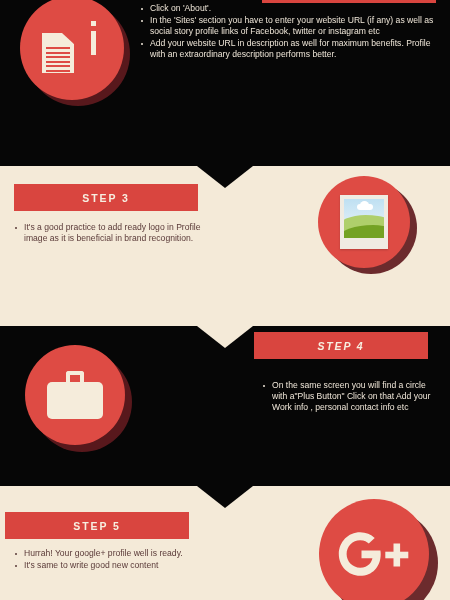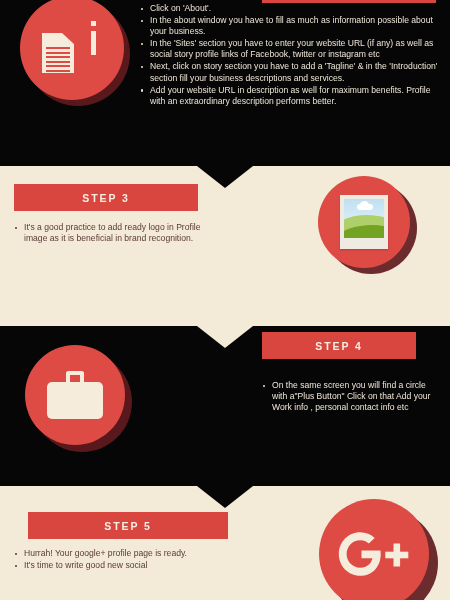--- a/index.html
+++ b/index.html
@@ -250,23 +250,21 @@
             <i></i>
         </div>
         <div class="i-dot"></div>
         <div class="i-stem"></div>
       </div>
     </div>
 
     <div class="bullets txt-light" style="left:140px;top:3px;width:300px;">
       <ul>
         <li>Click on 'About'.</li>
-        <li>In the about window you have to fill as much as information possible about your business.</li>
         <li>In the 'Sites' section you have to enter your website URL (if any) as well as social story profile links of Facebook, twitter or instagram etc</li>
-        <li>Next, click on story section you have to add a 'Tagline' &amp; in the 'Introduction' section fill your business descriptions and services.</li>
         <li>Add your website URL in description as well for maximum benefits. Profile with an extraordinary description performs better.</li>
       </ul>
     </div>
   </div>
 
   <div class="notch notch-dark" style="top:166px;"></div>
 
   <div class="band band-cream" style="top:166px;height:160px;">
 
     <div class="step-header" style="left:14px;top:18px;width:184px;">
@@ -288,21 +286,21 @@
           <div class="pola-hill-front"></div>
         </div>
       </div>
     </div>
   </div>
 
   <div class="notch notch-cream" style="top:326px;"></div>
 
   <div class="band band-dark" style="top:326px;height:160px;">
 
-    <div class="step-header" style="left:262px;top:6px;width:154px;">
+    <div class="step-header" style="left:254px;top:6px;width:174px;font-style:italic;">
       <span>STEP 4</span>
     </div>
 
     <div class="bullets txt-light" style="left:262px;top:54px;width:172px;">
       <ul>
         <li>On the same screen you will find a circle with a"Plus Button" Click on that Add your Work info , personal contact info etc</li>
       </ul>
     </div>
 
     <div class="icon-shadow" style="left:32px;top:26px;width:100px;height:100px;"></div>
@@ -311,28 +309,28 @@
         <div class="bc-handle"></div>
         <div class="bc-body"></div>
       </div>
     </div>
   </div>
 
   <div class="notch notch-dark" style="top:486px;"></div>
 
   <div class="band band-cream" style="top:486px;height:114px;">
 
-    <div class="step-header" style="left:28px;top:26px;width:200px;">
+    <div class="step-header" style="left:5px;top:26px;width:184px;">
       <span>STEP 5</span>
     </div>
 
     <div class="bullets txt-dark" style="left:14px;top:62px;width:200px;">
       <ul>
-        <li>Hurrah! Your google+ profile page is ready.</li>
-        <li>It's time to write good new social</li>
+        <li>Hurrah! Your google+ profile well is ready.</li>
+        <li>It's same to write good new content</li>
       </ul>
     </div>
 
     <div class="icon-shadow" style="left:328px;top:22px;width:110px;height:110px;"></div>
     <div class="icon-circle" style="left:319px;top:13px;width:110px;height:110px;">
       <div class="gplus">
         <svg width="74" height="46" viewBox="0 0 74 46" aria-hidden="true">
           <path d="M24.5 19.4 H43.4 a21 21 0 0 1 .3 3.8 c0 12.6 -8.4 21.6 -20.6 21.6 C11.3 44.8 1.8 35.1 1.8 23 S11.3 1.2 23.1 1.2 c5.9 0 10.8 2.2 14.6 5.7 l-5.9 5.7 c-1.6 -1.5 -4.4 -3.3 -8.7 -3.3 c-7.4 0 -13.5 6.2 -13.5 13.7 s6.1 13.7 13.5 13.7 c8.6 0 11.8 -6.2 12.3 -9.4 H24.5 Z" fill="#F5ECDB"></path>
           <rect x="56.5" y="12.5" width="6.6" height="23" fill="#F5ECDB"></rect>
           <rect x="48.3" y="20.7" width="23" height="6.6" fill="#F5ECDB"></rect>

